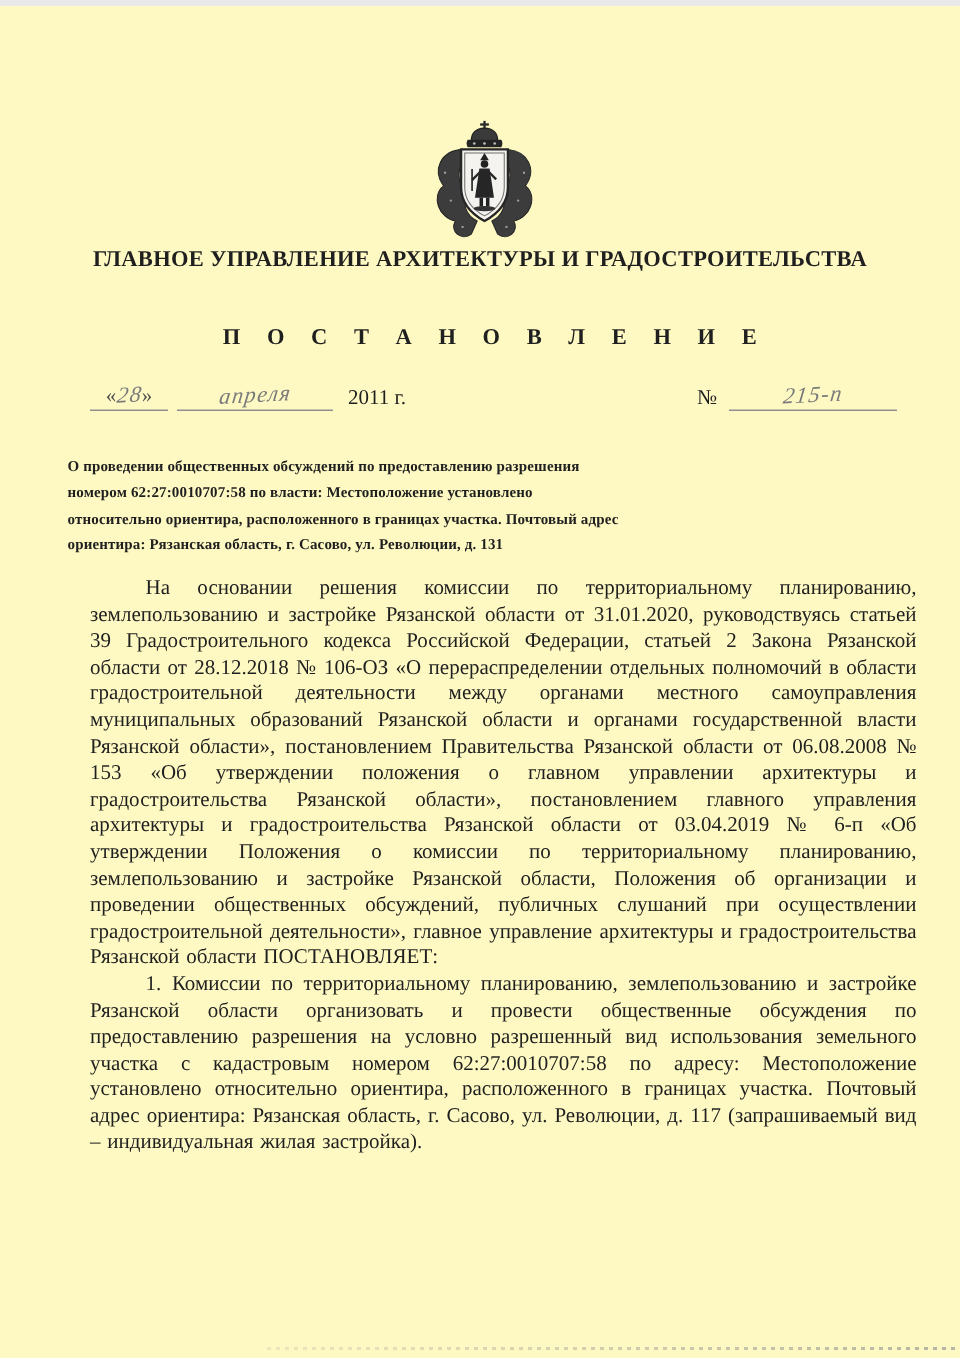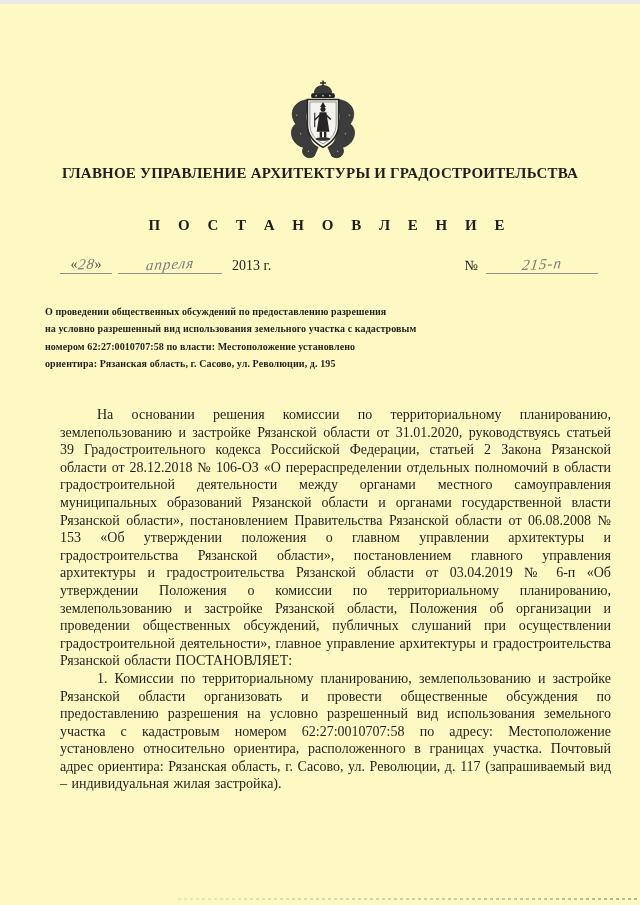--- a/index.html
+++ b/index.html
@@ -85,21 +85,21 @@
     text-align: left;
     font-weight: bold;
     font-size: 10px;
     line-height: 17.3px;
     letter-spacing: 0.1px;
   }
 
   
   .body-block {
     position: absolute;
-    top: 402px;
+    top: 380px;
     left: 60px;
     width: 551px;
     font-size: 14px;
     line-height: 17.6px;
     text-align: justify;
   }
   .body-block p { text-indent: 37px; word-spacing: 1px; }
 
   
   .scan-artifact {
@@ -162,32 +162,32 @@
   </div>
 
   <div class="org-header">
     <div>ГЛАВНОЕ УПРАВЛЕНИЕ АРХИТЕКТУРЫ И ГРАДОСТРОИТЕЛЬСТВА</div>
   </div>
 
   <div class="doc-type">П О С Т А Н О В Л Е Н И Е</div>
 
   <div class="date-row">
     <div class="date-left">
-      <span class="slot slot-day"><span class="printed-quote">«</span><span class="hw">28</span><span class="printed-quote">»</span></span><span class="slot slot-month"><span class="hw">апреля</span></span><span class="printed-year">2013 г.</span>
+      <span class="slot slot-day"><span class="printed-quote">«</span><span class="hw">28</span><span class="printed-quote">»</span></span><span class="slot slot-month"><span class="hw">апреля</span></span><span class="printed-year">2011 г.</span>
     </div>
     <div class="num-right">
       <span>№</span><span class="slot slot-number"><span class="hw">215-п</span></span>
     </div>
   </div>
 
   <div class="title-block">
     <div>О проведении общественных обсуждений по предоставлению разрешения</div>
-    <div>на условно разрешенный вид использования земельного участка с кадастровым</div>
     <div>номером 62:27:0010707:58 по власти: Местоположение установлено</div>
-    <div>ориентира: Рязанская область, г. Сасово, ул. Революции, д. 195</div>
+    <div>относительно ориентира, расположенного в границах участка. Почтовый адрес</div>
+    <div>ориентира: Рязанская область, г. Сасово, ул. Революции, д. 131</div>
   </div>
 
   <div class="body-block">
     <p>На основании решения комиссии по территориальному планированию, землепользованию и застройке Рязанской области от 31.01.2020, руководствуясь статьей 39 Градостроительного кодекса Российской Федерации, статьей 2 Закона Рязанской области от 28.12.2018 № 106-ОЗ «О перераспределении отдельных полномочий в области градостроительной деятельности между органами местного самоуправления муниципальных образований Рязанской области и органами государственной власти Рязанской области», постановлением Правительства Рязанской области от 06.08.2008 № 153 «Об утверждении положения о главном управлении архитектуры и градостроительства Рязанской области», постановлением главного управления архитектуры и градостроительства Рязанской области от 03.04.2019 № 6-п «Об утверждении Положения о комиссии по территориальному планированию, землепользованию и застройке Рязанской области, Положения об организации и проведении общественных обсуждений, публичных слушаний при осуществлении градостроительной деятельности», главное управление архитектуры и градостроительства Рязанской области ПОСТАНОВЛЯЕТ:</p>
     <p>1. Комиссии по территориальному планированию, землепользованию и застройке Рязанской области организовать и провести общественные обсуждения по предоставлению разрешения на условно разрешенный вид использования земельного участка с кадастровым номером 62:27:0010707:58 по адресу: Местоположение установлено относительно ориентира, расположенного в границах участка. Почтовый адрес ориентира: Рязанская область, г. Сасово, ул. Революции, д. 117 (запрашиваемый вид – индивидуальная жилая застройка).</p>
   </div>
 
   <div class="scan-artifact"></div>
 
 </div>

